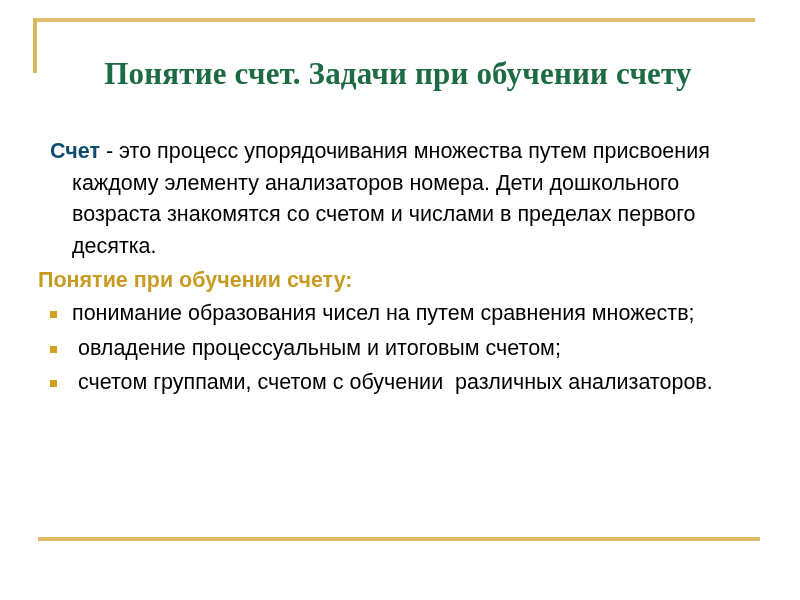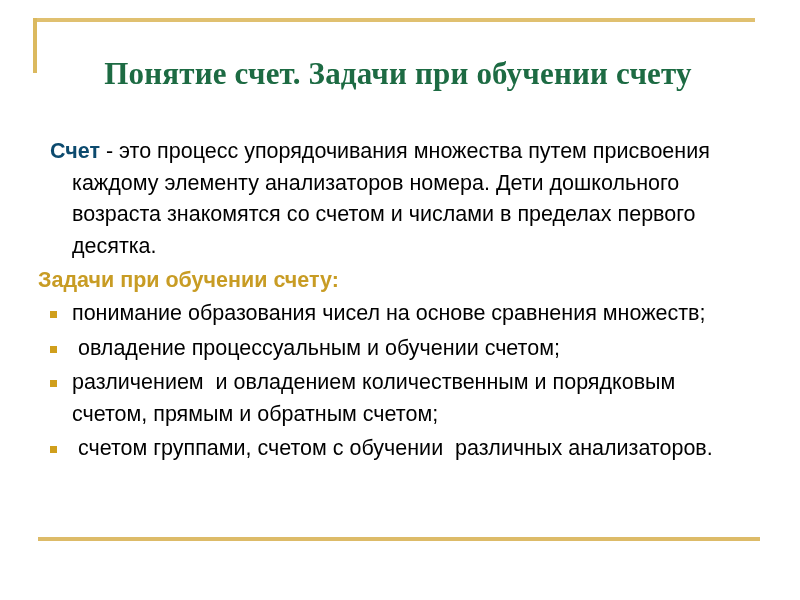--- a/index.html
+++ b/index.html
@@ -135,34 +135,33 @@
   <div class="rule-bottom"></div>
 
   <h1 class="title">Понятие счет. Задачи при обучении счету</h1>
 
   <div class="body-area">
 
     <p class="para">
         <span class="hang"><span class="lead-term">Счет</span><span> - это процесс упорядочивания множества путем присвоения каждому элементу анализаторов номера. Дети дошкольного возраста знакомятся со счетом и числами в пределах первого десятка.</span></span>
       </p>
 
-    <p class="section-head">Задачи при обучении счету:</p>
+    <p class="section-head">Понятие при обучении счету:</p>
 
     <ul class="bullets">
       <li>
         <span class="bullet-mark"></span>
-        <span class="bullet-text">понимание образования чисел на основе сравнения множеств;</span>
+        <span class="bullet-text">понимание образования чисел на путем сравнения множеств;</span>
       </li>
       <li>
         <span class="bullet-mark"></span>
-        <span class="bullet-text"> овладение процессуальным и обучении счетом;</span>
+        <span class="bullet-text"> овладение процессуальным и итоговым счетом;</span>
       </li>
       <li>
         <span class="bullet-mark"></span>
-        <span class="bullet-text">различением  и овладением количественным и порядковым счетом, прямым и обратным счетом;</span>
       </li>
       <li>
         <span class="bullet-mark"></span>
         <span class="bullet-text"> счетом группами, счетом с обучении  различных анализаторов.</span>
       </li>
     </ul>
 
   </div>
 </div>
 

